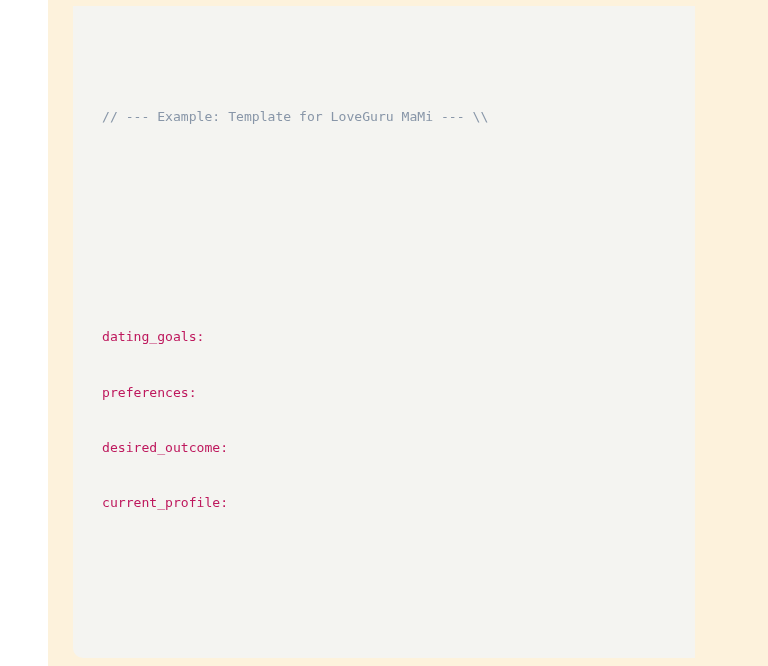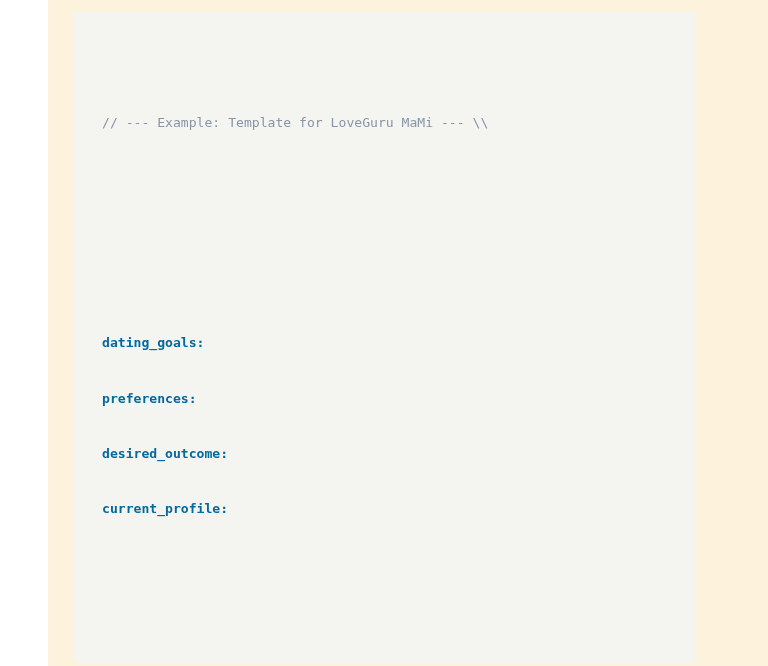--- a/index.html
+++ b/index.html
@@ -29,21 +29,21 @@
     top: 0;
     width: 720px;
     height: 666px;
     background: #fdf2dc;
   }
 
   
   #code-block {
     position: absolute;
     left: 73px;
-    top: 12px;
+    top: 6px;
     width: 622px;
     height: 652px;
     background: #f4f4f1;
     border-bottom-left-radius: 10px;
     border-bottom-right-radius: 0px;
     overflow: hidden;
   }
 
   #code-inner {
     padding: 28px 0 0 0;
@@ -57,21 +57,21 @@
   .line {
     padding: 0 12px 0 29px;
     white-space: pre-wrap;
     word-break: break-all;
     min-height: 18.4px;
   }
   .blank { height: 18.4px; }
 
   
   .c-comment { color: #8896a8; }
-  .c-key     { color: #0369a1; font-weight: bold; }
+  .c-key     { color: #be185d; }
 </style>
 </head>
 <body>
 
 <div id="page">
 
   <div id="cream-panel"></div>
 
   <div id="code-block">
     <div id="code-inner">

